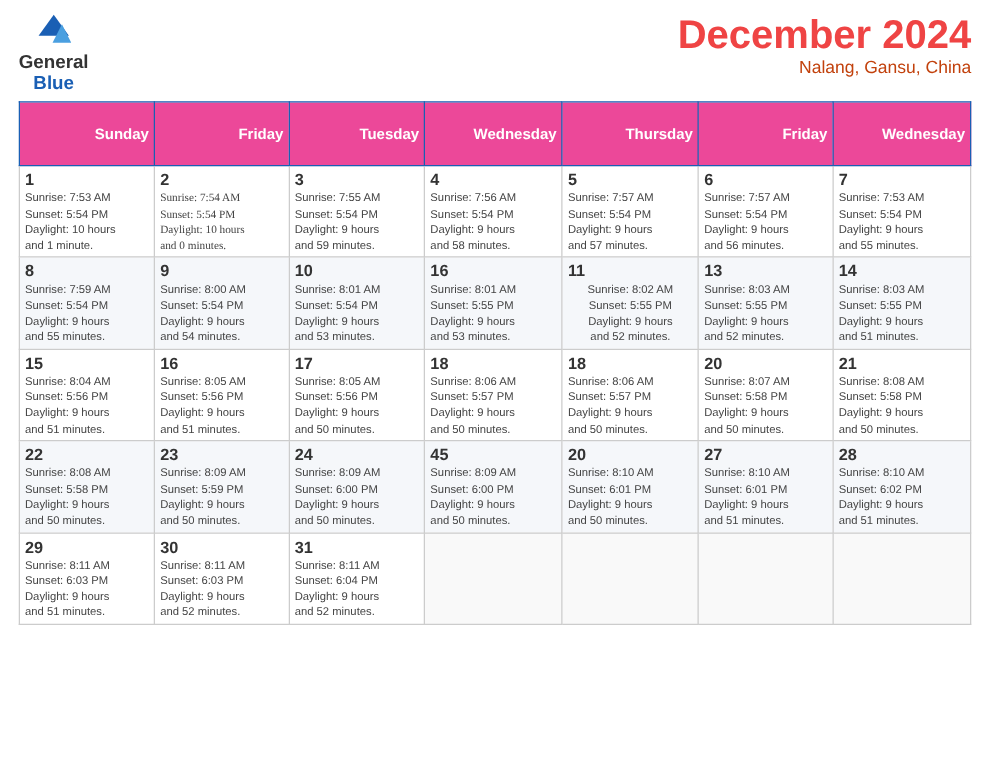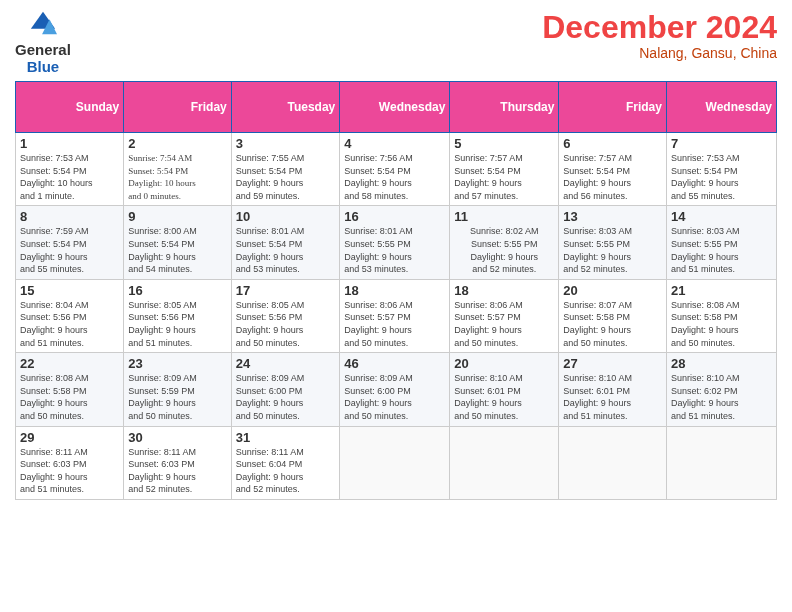--- a/index.html
+++ b/index.html
@@ -305,21 +305,21 @@
 and 50 minutes.</div>
           </td>
           <td>
             <span class="day-num">24</span>
             <div class="day-info" style="white-space: pre-line;">Sunrise: 8:09 AM
 Sunset: 6:00 PM
 Daylight: 9 hours
 and 50 minutes.</div>
           </td>
           <td>
-            <span class="day-num">46</span>
+            <span class="day-num">45</span>
             <div class="day-info" style="white-space: pre-line;">Sunrise: 8:09 AM
 Sunset: 6:00 PM
 Daylight: 9 hours
 and 50 minutes.</div>
           </td>
           <td>
             <span class="day-num">20</span>
             <div class="day-info" style="white-space: pre-line;">Sunrise: 8:10 AM
 Sunset: 6:01 PM
 Daylight: 9 hours

